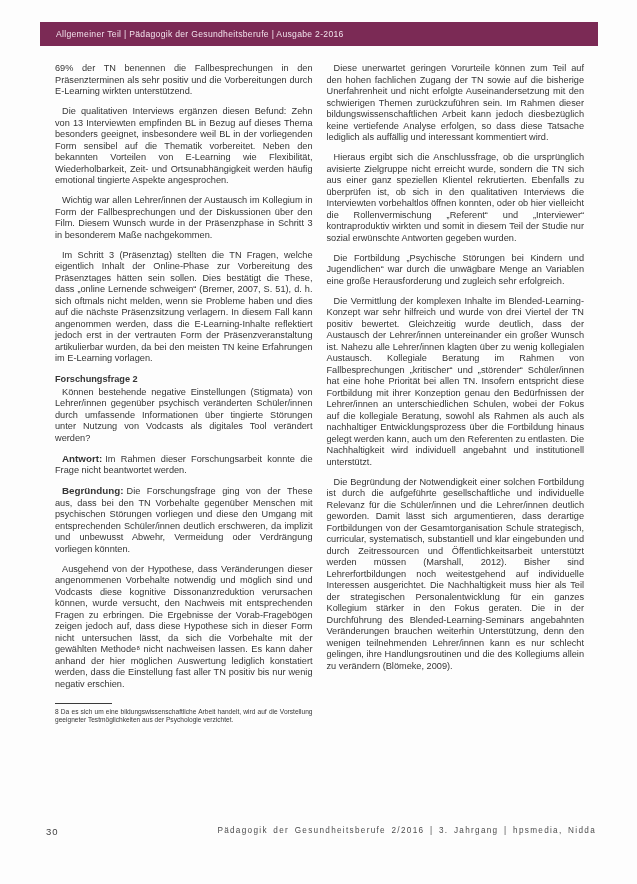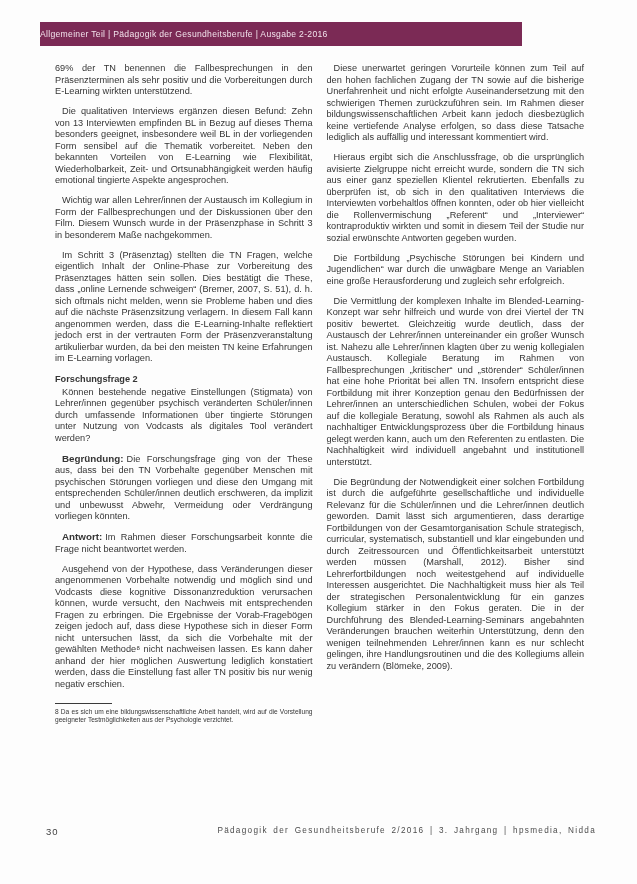--- a/index.html
+++ b/index.html
@@ -10,25 +10,25 @@
     color: #333;
     position: relative;
     overflow: hidden;
   }
   .page { position: absolute; inset: 0; background: #fdfdfd; }
 
   
   .headerbar {
     position: absolute;
     left: 40px; top: 22px;
-    width: 482px; height: 24px;
+    width: 558px; height: 24px;
     background: #7b2a55;
     display: flex; align-items: center;
     box-sizing: border-box;
-    padding-left: 0;
+    padding-left: 16px;
   }
   .headerbar .headertext {
     color: #f2e3ec;
     font-size: 8.6px;
     letter-spacing: 0.3px;
     white-space: nowrap;
   }
 
   
   .columns {
@@ -117,22 +117,22 @@
 
   <div class="columns">
 
     <div class="col">
       <p class="first">69% der TN benennen die Fallbesprechungen in den Präsenzterminen als sehr positiv und die Vorbereitungen durch E-Learning wirkten unterstützend.</p>
       <p>Die qualitativen Interviews ergänzen diesen Befund: Zehn von 13 Interviewten empfinden BL in Bezug auf dieses Thema besonders geeignet, insbesondere weil BL in der vorliegenden Form sensibel auf die Thematik vorbereitet. Neben den bekannten Vorteilen von E-Learning wie Flexibilität, Wiederholbarkeit, Zeit- und Ortsunabhängigkeit werden häufig emotional tingierte Aspekte angesprochen.</p>
       <p>Wichtig war allen Lehrer/innen der Austausch im Kollegium in Form der Fallbesprechungen und der Diskussionen über den Film. Diesem Wunsch wurde in der Präsenzphase in Schritt 3 in besonderem Maße nachgekommen.</p>
       <p>Im Schritt 3 (Präsenztag) stellten die TN Fragen, welche eigentlich Inhalt der Online-Phase zur Vorbereitung des Präsenztages hätten sein sollen. Dies bestätigt die These, dass „online Lernende schweigen“ (Bremer, 2007, S. 51), d. h. sich oftmals nicht melden, wenn sie Probleme haben und dies auf die nächste Präsenzsitzung verlagern. In diesem Fall kann angenommen werden, dass die E-Learning-Inhalte reflektiert jedoch erst in der vertrauten Form der Präsenzveranstaltung artikulierbar wurden, da bei den meisten TN keine Erfahrungen im E-Learning vorlagen.</p>
       <p class="label-line">Forschungsfrage 2</p>
       <p>Können bestehende negative Einstellungen (Stigmata) von Lehrer/innen gegenüber psychisch veränderten Schüler/innen durch umfassende Informationen über tingierte Störungen unter Nutzung von Vodcasts als digitales Tool verändert werden?</p>
+      <p><span class="inline-label">Antwort:</span><span>Im Rahmen dieser Forschungsarbeit konnte die Frage nicht beantwortet werden.</span></p>
       <p><span class="inline-label">Begründung:</span><span>Die Forschungsfrage ging von der These aus, dass bei den TN Vorbehalte gegenüber Menschen mit psychischen Störungen vorliegen und diese den Umgang mit entsprechenden Schüler/innen deutlich erschweren, da implizit und unbewusst Abwehr, Vermeidung oder Verdrängung vorliegen könnten.</span></p>
-      <p><span class="inline-label">Antwort:</span><span>Im Rahmen dieser Forschungsarbeit konnte die Frage nicht beantwortet werden.</span></p>
       <p>Ausgehend von der Hypothese, dass Veränderungen dieser angenommenen Vorbehalte notwendig und möglich sind und Vodcasts diese kognitive Dissonanzreduktion verursachen können, wurde versucht, den Nachweis mit entsprechenden Fragen zu erbringen. Die Ergebnisse der Vorab-Fragebögen zeigen jedoch auf, dass diese Hypothese sich in dieser Form nicht untersuchen lässt, da sich die Vorbehalte mit der gewählten Methode⁸ nicht nachweisen lassen. Es kann daher anhand der hier möglichen Auswertung lediglich konstatiert werden, dass die Einstellung fast aller TN positiv bis nur wenig negativ erschien.</p>
       <div class="footnote-block">
         <div class="footnote-rule"></div>
         <div class="footnote-text">8 Da es sich um eine bildungswissenschaftliche Arbeit handelt, wird auf die Vorstellung geeigneter Testmöglichkeiten aus der Psychologie verzichtet.</div>
       </div>
     </div>
 
     <div class="col">
       <p class="first" style="text-indent:7px;">Diese unerwartet geringen Vorurteile können zum Teil auf den hohen fachlichen Zugang der TN sowie auf die bisherige Unerfahrenheit und nicht erfolgte Auseinandersetzung mit den schwierigen Themen zurückzuführen sein. Im Rahmen dieser bildungswissenschaftlichen Arbeit kann jedoch diesbezüglich keine vertiefende Analyse erfolgen, so dass diese Tatsache lediglich als auffällig und interessant kommentiert wird.</p>
       <p>Hieraus ergibt sich die Anschlussfrage, ob die ursprünglich avisierte Zielgruppe nicht erreicht wurde, sondern die TN sich aus einer ganz speziellen Klientel rekrutierten. Ebenfalls zu überprüfen ist, ob sich in den qualitativen Interviews die Interviewten vorbehaltlos öffnen konnten, oder ob hier vielleicht die Rollenvermischung „Referent“ und „Interviewer“ kontraproduktiv wirkten und somit in diesem Teil der Studie nur sozial erwünschte Antworten gegeben wurden.</p>

